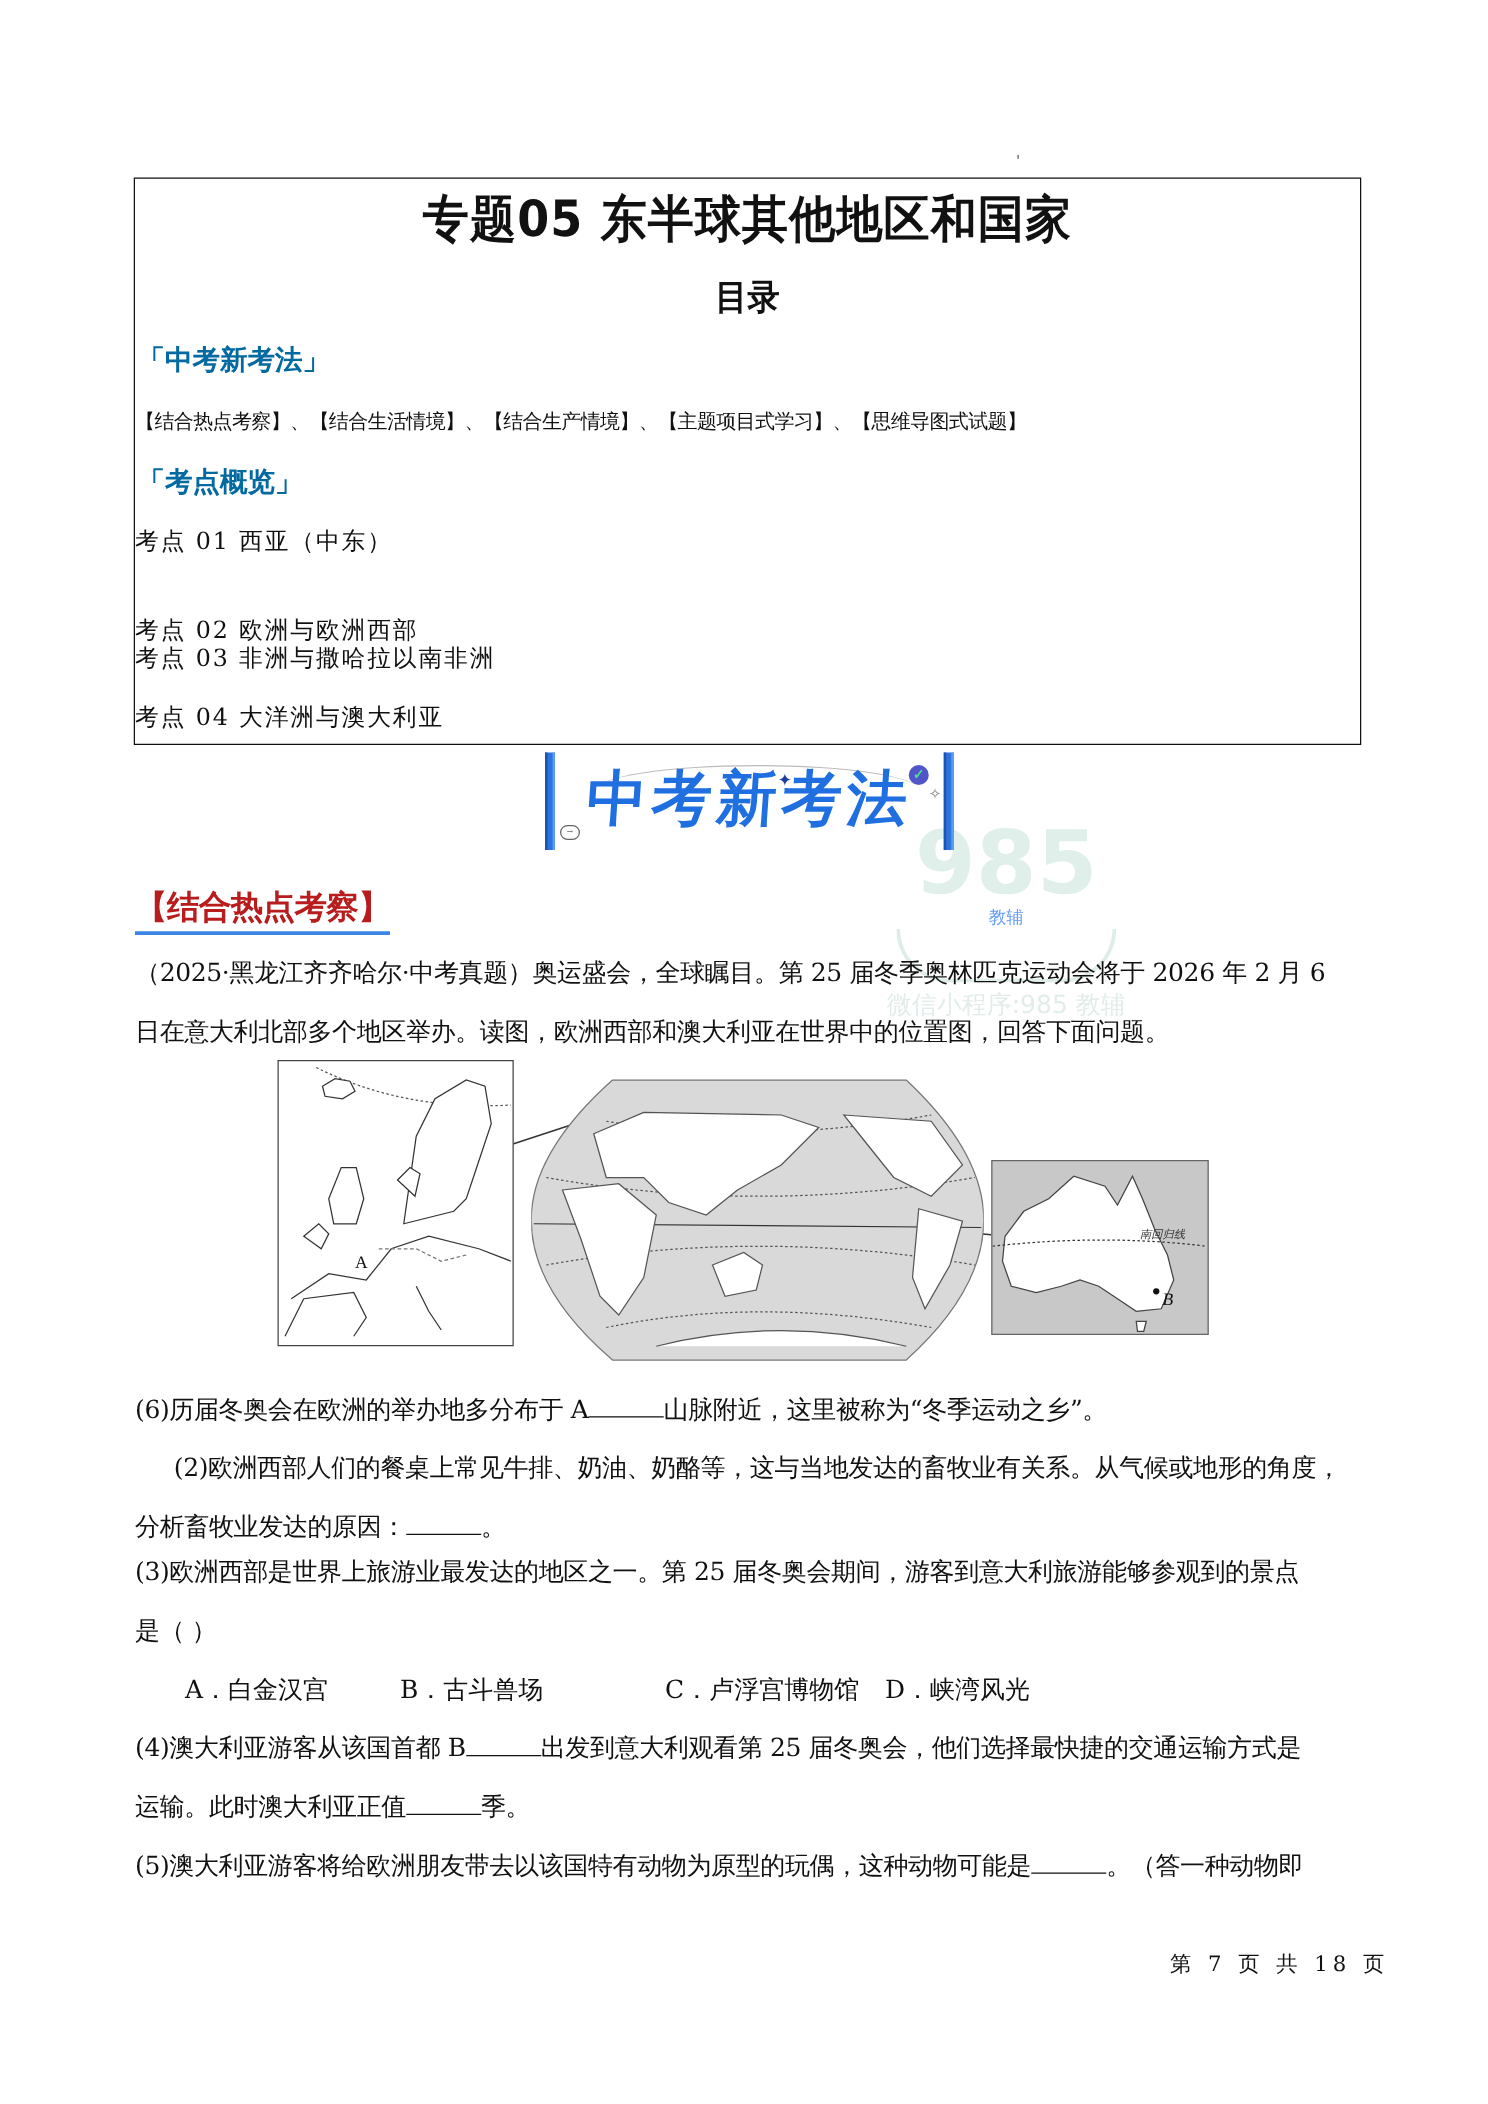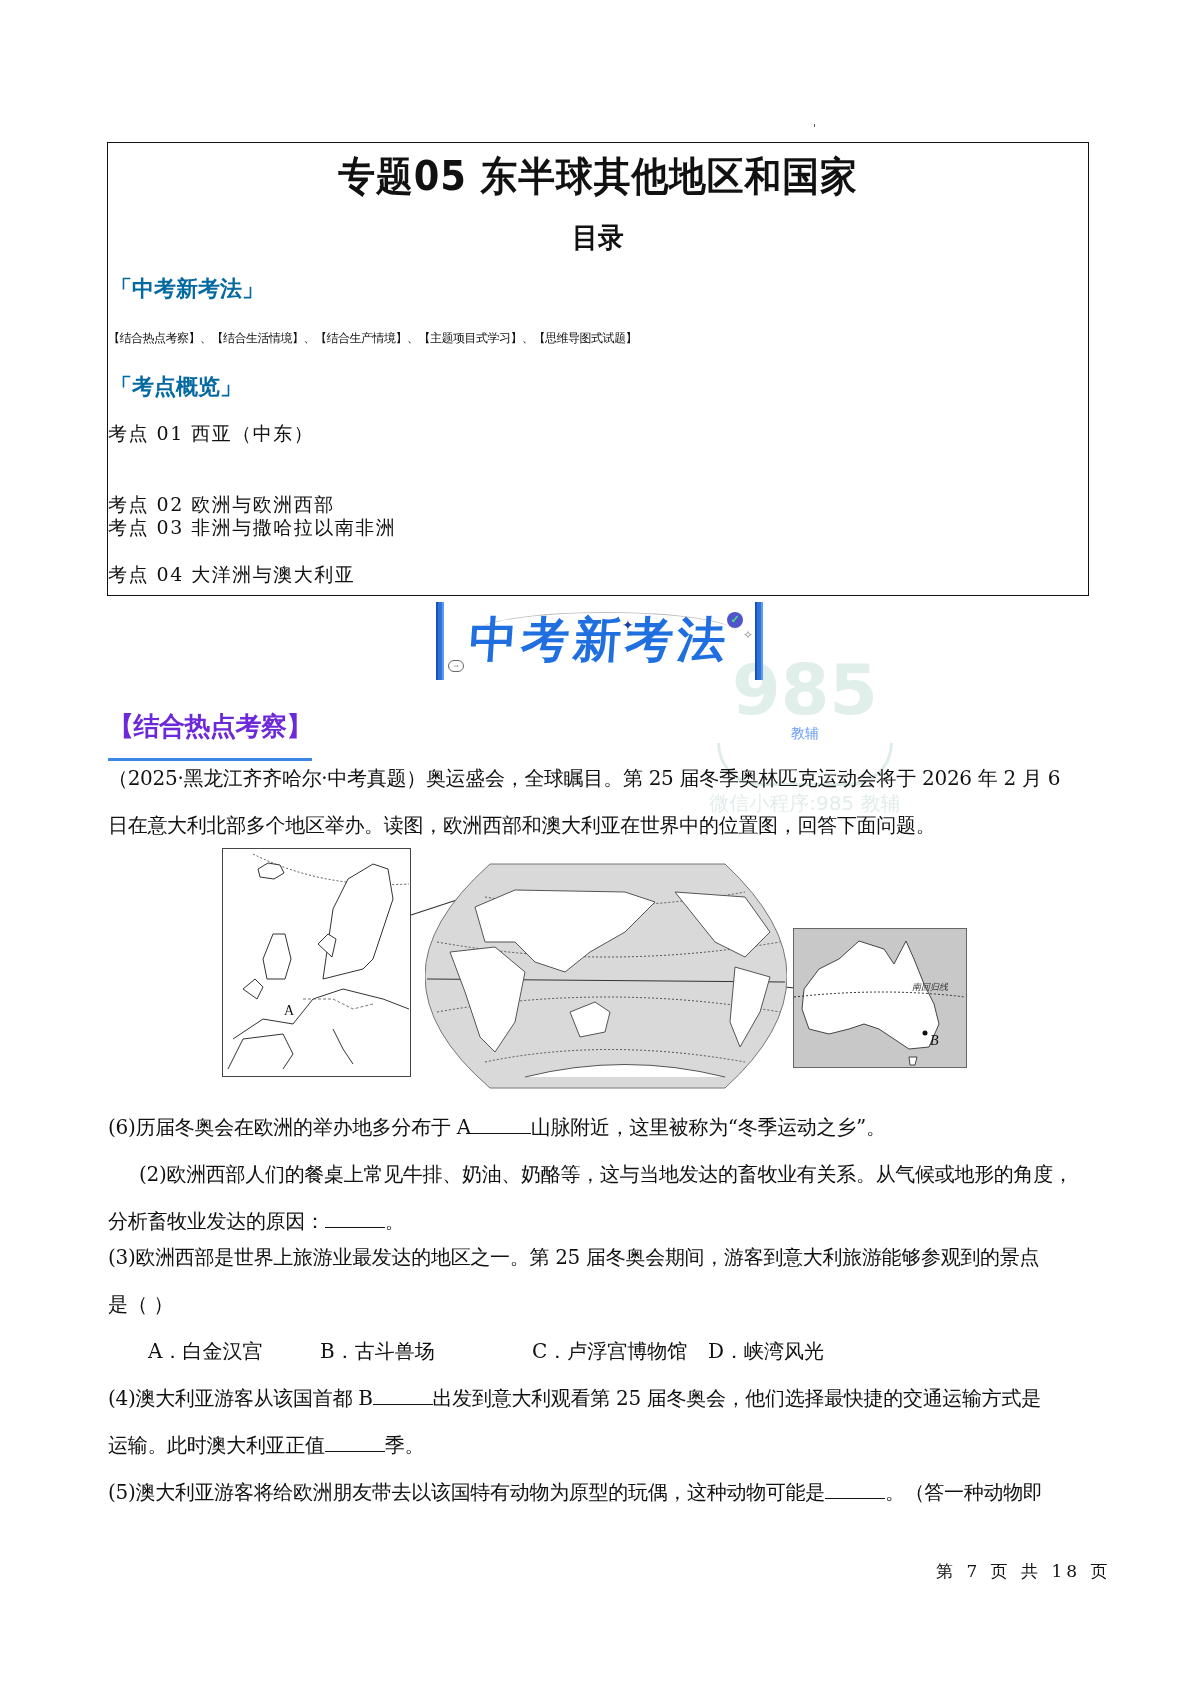--- a/index.html
+++ b/index.html
@@ -6,39 +6,39 @@
   body { width:1190px; height:1683px; position:relative; overflow:hidden;
          font-family:"DejaVu Serif","Liberation Serif",serif; color:#111; }
   .abs { position:absolute; }
   .dot { left:814px; top:124px; width:1px; height:3px; background:#555; }
   .toc-box { left:107px; top:142px; width:982px; height:454px; border:1.5px solid #111; box-sizing:border-box; }
   .doc-title { left:107px; top:148px; width:982px; text-align:center; font-family:"DejaVu Sans","Liberation Sans",sans-serif;
                font-size:40px; font-weight:bold; letter-spacing:1px; line-height:56px; transform:scaleX(0.92); }
   .toc-heading { left:107px; top:218px; width:982px; text-align:center; font-family:"DejaVu Sans","Liberation Sans",sans-serif;
                  font-size:28px; font-weight:bold; line-height:40px; transform:scaleX(0.92); }
   .blue-head { font-family:"DejaVu Sans","Liberation Sans",sans-serif; font-size:22px; font-weight:bold; color:#0369a1; line-height:32px;text-align:right; }
-  .tag-line { font-family:Liberation Serif, serif; font-size:12px; line-height:30px; letter-spacing:-0.5px; }
+  .tag-line { font-family:Liberation Serif, serif; font-size:16px; line-height:30px; letter-spacing:-0.5px; }
   .kd { font-family:"DejaVu Serif","Liberation Serif",serif; font-size:19px; line-height:28px; letter-spacing:1.5px; }
   .banner { left:436px; top:602px; width:327px; height:78px; }
   .banner .bar { position:absolute; top:0; width:8px; height:78px; background:#2d73dd; border-left:2px solid #1a52b5; border-right:2px solid #5b9cf0; box-sizing:border-box; }
   .banner .bar.l { left:0; } .banner .bar.r { right:0; }
   .banner .text { position:absolute; left:16px; right:16px; top:6px; text-align:center; font-family:"DejaVu Sans","Liberation Sans",sans-serif;
                   font-size:48px; font-weight:bold; color:#1f6fe0; letter-spacing:4px; line-height:62px; transform:skewX(-4deg); }
   .banner .arc { position:absolute; left:40px; top:10px; width:260px; height:40px; border-top:1.5px solid #bbb; border-radius:50%; }
   .banner .star { position:absolute; left:186px; top:16px; color:#1a3fa5; font-size:14px; line-height:14px; }
   .banner .check { position:absolute; right:20px; top:10px; width:16px; height:16px; border-radius:50%; background:#5056c9; color:#4de08a; font-size:11px; line-height:16px; text-align:center; font-weight:bold; }
   .banner .spark { position:absolute; right:10px; top:26px; color:#888; font-size:12px; }
   .banner .pill { position:absolute; left:12px; bottom:8px; width:14px; height:10px; border:1px solid #666; border-radius:6px; font-size:6px; line-height:10px; text-align:center; color:#666; }
   .watermark { left:690px; top:655px; width:230px; height:180px; color:#cfe4da; opacity:0.8; text-align:center; }
   .watermark .big { font-family:"DejaVu Sans","Liberation Sans",sans-serif; font-size:70px; font-weight:bold; color:#d9ece4; line-height:70px; }
   .watermark .small { font-family:"DejaVu Sans","Liberation Sans",sans-serif; font-size:14px; color:#3b82f6; }
   .watermark .book { margin:0 auto; width:170px; height:40px; border:3px solid #d6e9df; border-top:none; border-radius:0 0 90px 90px; }
   .watermark .wx { font-family:"DejaVu Sans","Liberation Sans",sans-serif; font-size:20px; color:#dbe9e2; margin-top:4px; }
-  .section-head { left:108px; top:708px; font-family:"DejaVu Sans","Liberation Sans",sans-serif; font-size:26px; font-weight:bold; color:#6d28d9;
-                  line-height:36px; border-bottom:3px solid #3c86e6; padding-bottom:14px; letter-spacing:-0.5px; }
+  .section-head { left:108px; top:708px; font-family:"DejaVu Sans","Liberation Sans",sans-serif; font-size:26px; font-weight:bold; color:#b91c1c;
+                  line-height:36px; border-bottom:3px solid #3c86e6; padding-bottom:1px; letter-spacing:-0.5px; }
   .para { left:108px; width:982px; font-family:"DejaVu Serif","Liberation Serif",serif; font-size:20px; line-height:30px; letter-spacing:-0.3px; }
   .blank { display:inline-block; width:60px; border-bottom:1.5px solid #111; height:20px; vertical-align:baseline; }
   .map-eu { left:222px; top:848px; width:189px; height:229px; border:1.5px solid #444; box-sizing:border-box; background:#fff; }
   .map-world { left:425px; top:862px; width:362px; height:228px; }
   .map-au { left:793px; top:928px; width:174px; height:140px; border:1.5px solid #666; box-sizing:border-box; background:#c8c8c8;font-style:italic; }
   .options { left:148px; top:1336px; font-family:"DejaVu Serif","Liberation Serif",serif; font-size:20px; line-height:30px; }
   .options span { display:inline-block; }
   .footer { left:936px; top:1560px; font-family:"DejaVu Serif","Liberation Serif",serif; font-size:17px; letter-spacing:4px; }
 </style>
 </head>

